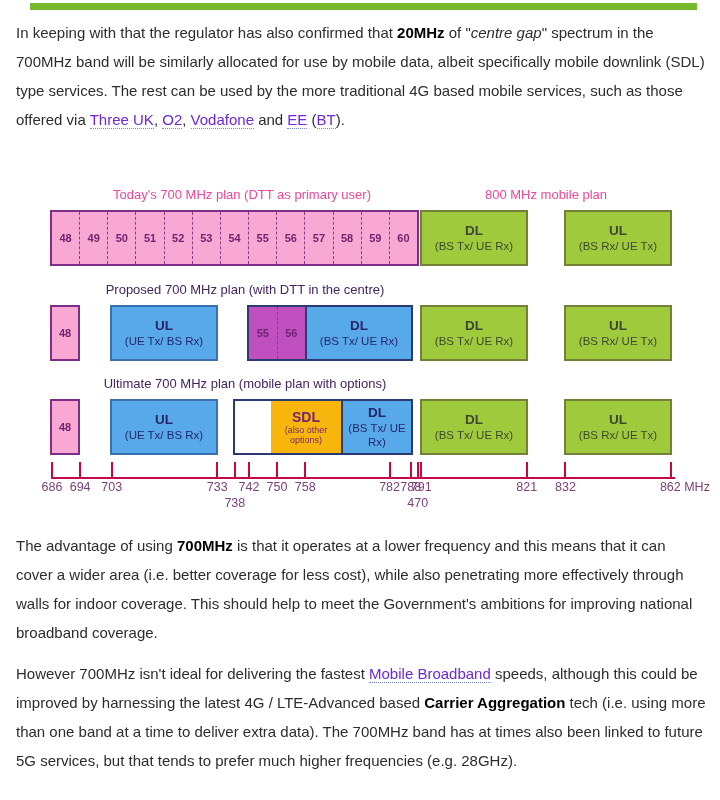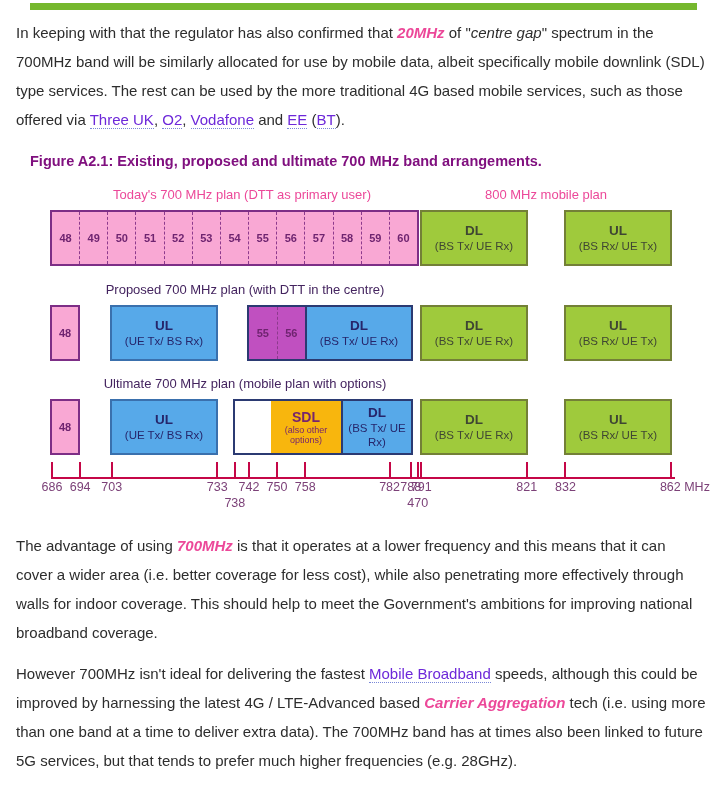--- a/index.html
+++ b/index.html
@@ -2,21 +2,21 @@
 <html><head>
 <meta charset="utf-8">
 <style>
   html,body{margin:0;padding:0;}
   body{
     width:720px;height:800px;position:relative;background:#ffffff;
     font-family:"Liberation Sans", sans-serif;overflow:hidden;
   }
   #topbar{position:absolute;left:30px;top:3px;width:667px;height:7px;background:#76b82e;}
   .para{position:absolute;left:16px;width:690px;margin:0;font-size:15px;line-height:29px;color:#2d2d2d;}
-  .para b{color:#ec4899;font-style:italic;}
+  .para b{color:#000000;}
   .para .itl{font-style:italic;}
   .para .lnk{color:#6d28d9;text-decoration:none;border-bottom:1px dotted #7987d8;cursor:pointer;}
   #p1{top:18px;}
   #p2{top:531px;}
   #p3{top:659px;}
 
   #fig{position:absolute;left:0;top:150px;width:720px;height:372px;}
   .ftitle{position:absolute;left:30px;top:2px;font-size:14.5px;line-height:18px;font-weight:bold;color:#80107f;}
   .hdr{position:absolute;top:37px;font-size:13px;color:#ec4899;text-align:center;white-space:nowrap;}
   .rlabel{position:absolute;left:60px;width:370px;font-size:13px;color:#44245f;text-align:center;white-space:nowrap;}
@@ -52,21 +52,20 @@
   .tlabel.sub{top:346px;}
 </style>
 </head>
 <body>
 
 <div id="topbar"></div>
 
 <p class="para" id="p1"><span>In keeping with that the regulator has also confirmed that </span><b>20MHz</b><span> of "</span><span class="itl">centre gap</span><span>" spectrum in the 700MHz band will be similarly allocated for use by mobile data, albeit specifically mobile downlink (SDL) type services. The rest can be used by the more traditional 4G based mobile services, such as those offered via </span><a class="lnk">Three UK</a><span>, </span><a class="lnk">O2</a><span>, </span><a class="lnk">Vodafone</a><span> and </span><a class="lnk">EE</a><span> (</span><a class="lnk">BT</a><span>).</span></p>
 
 <div id="fig">
-  <div class="ftitle">Figure A2.1: Existing, proposed and ultimate 700 MHz band arrangements.</div>
 
   <div class="hdr" style="left:52px;width:380px;">Today's 700 MHz plan (DTT as primary user)</div>
   <div class="hdr" style="left:421px;width:250px;">800 MHz mobile plan</div>
 
   <div class="blk mag dtt" id="dtt-row" style="left:50px;top:60px;width:369px;">
       <div class="cell">48</div>
       <div class="cell">49</div>
       <div class="cell">50</div>
       <div class="cell">51</div>
       <div class="cell">52</div>

